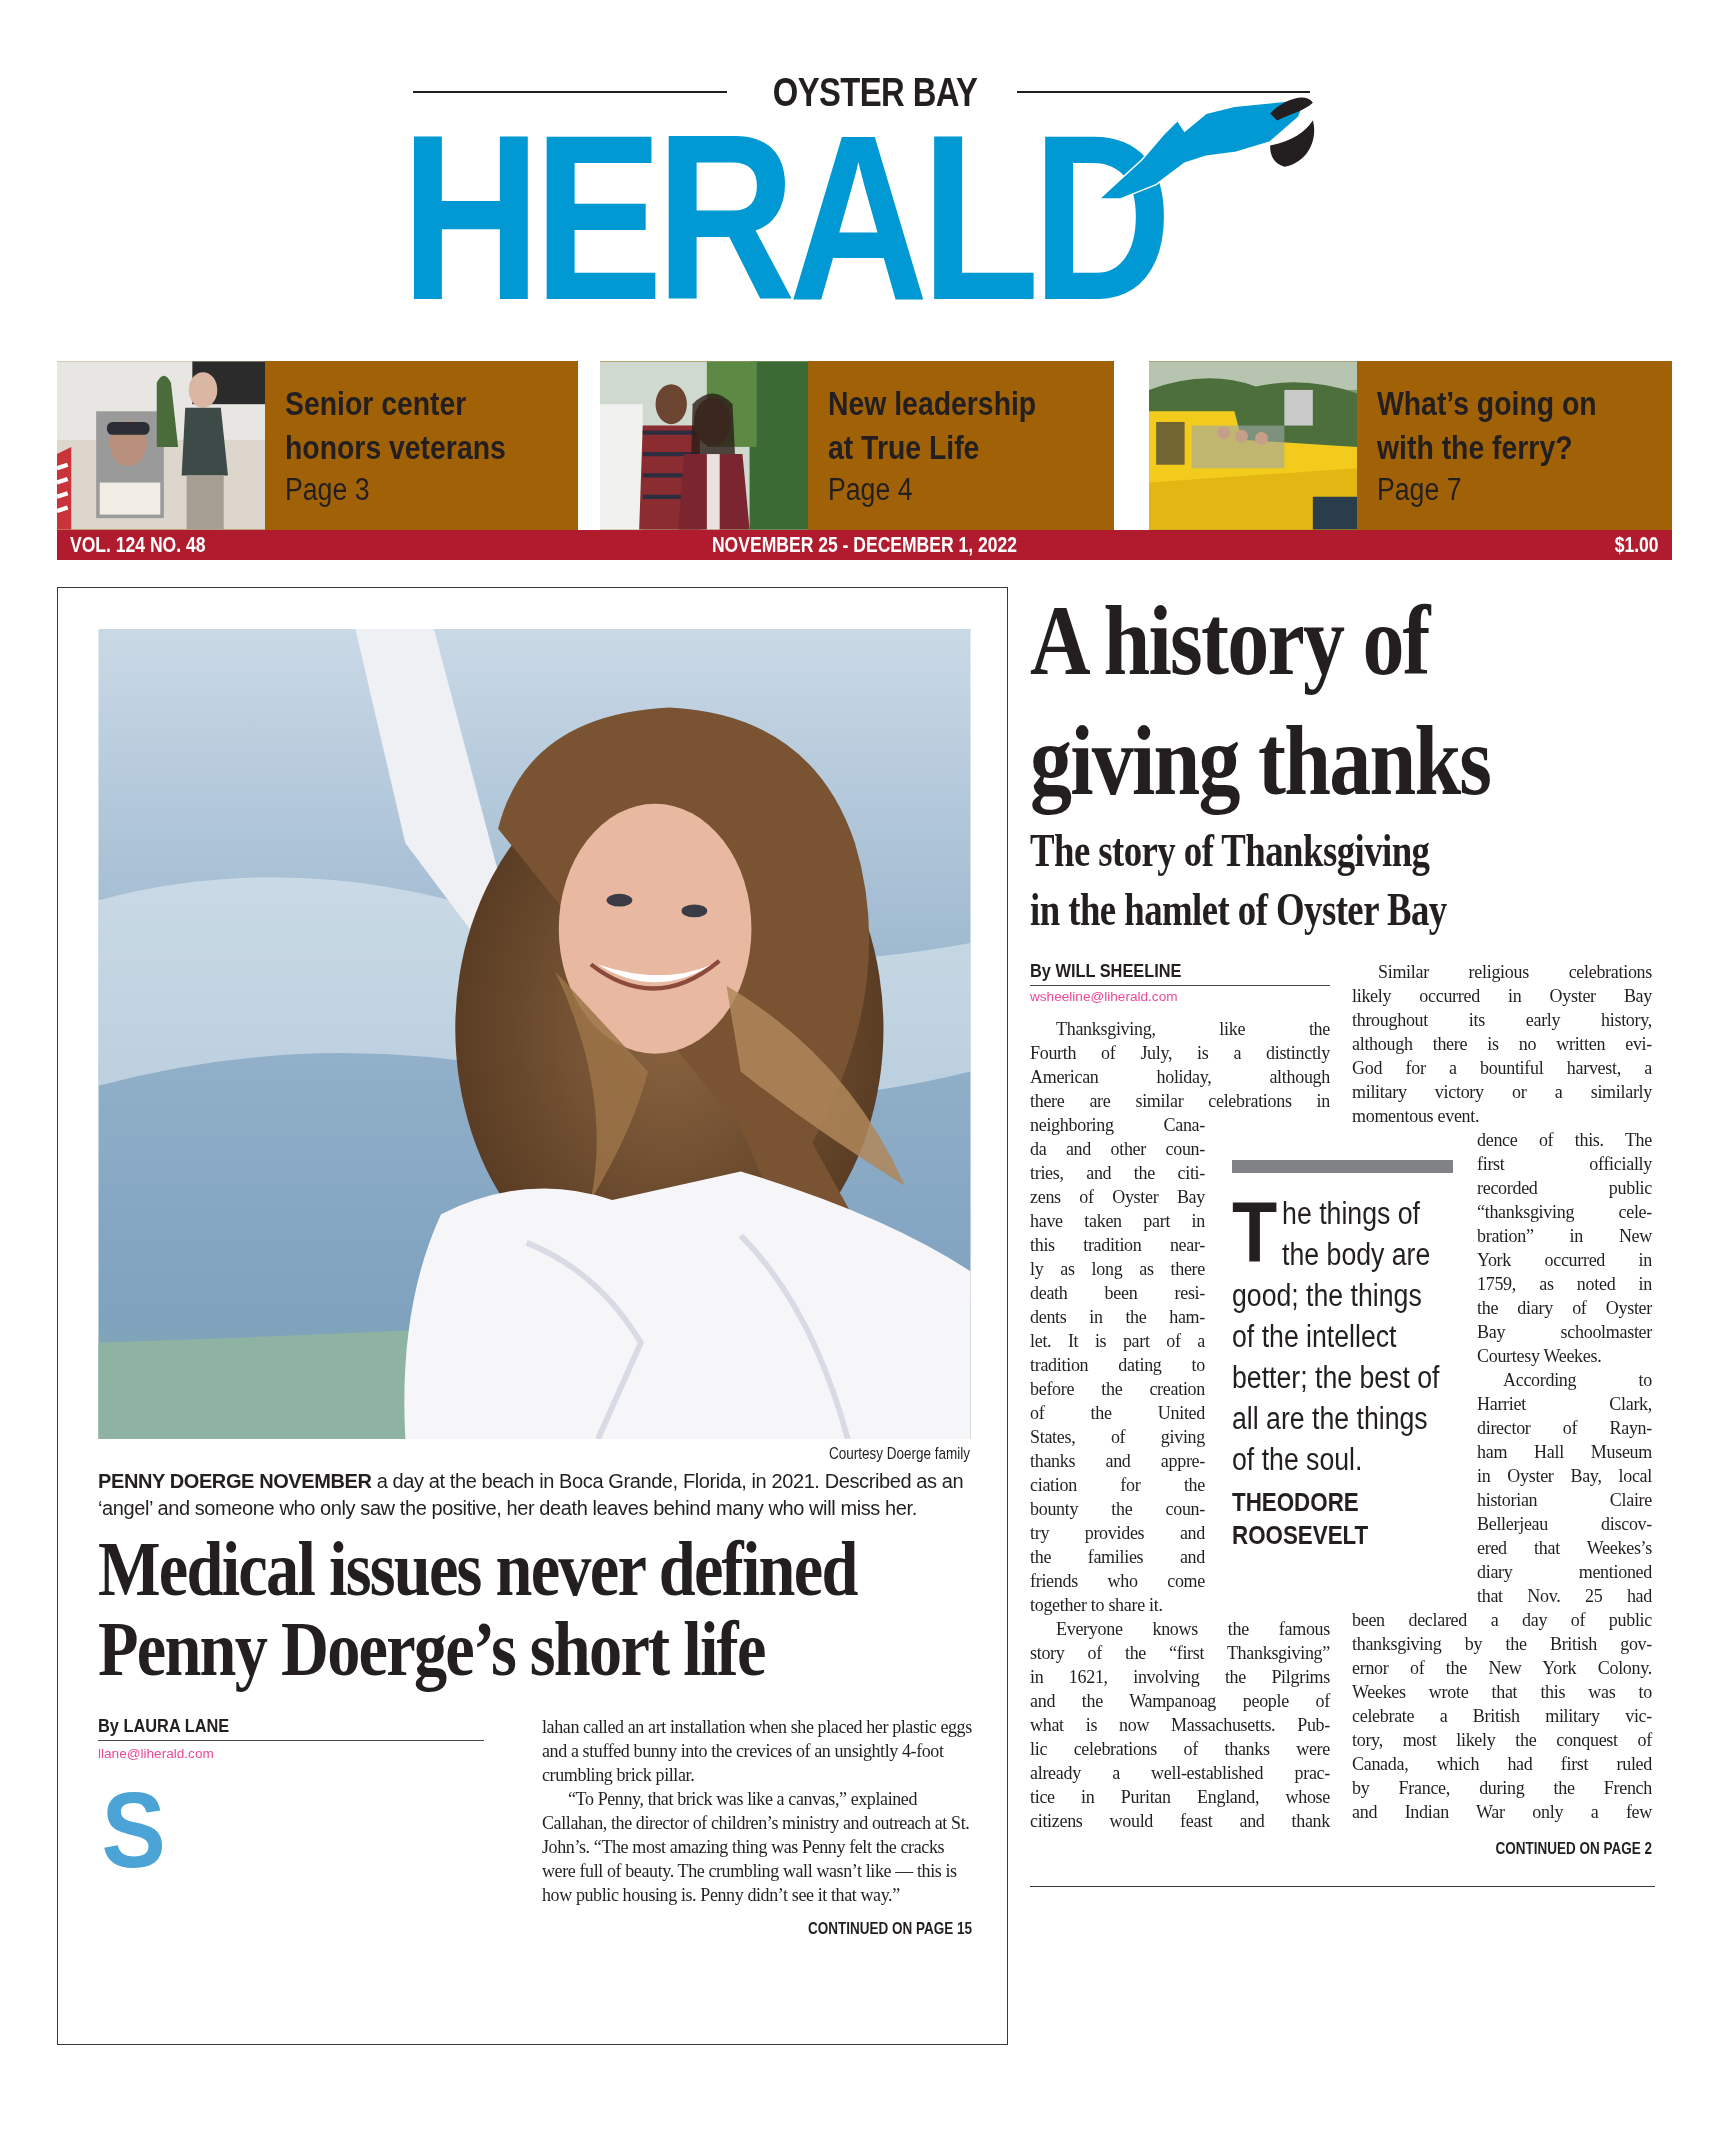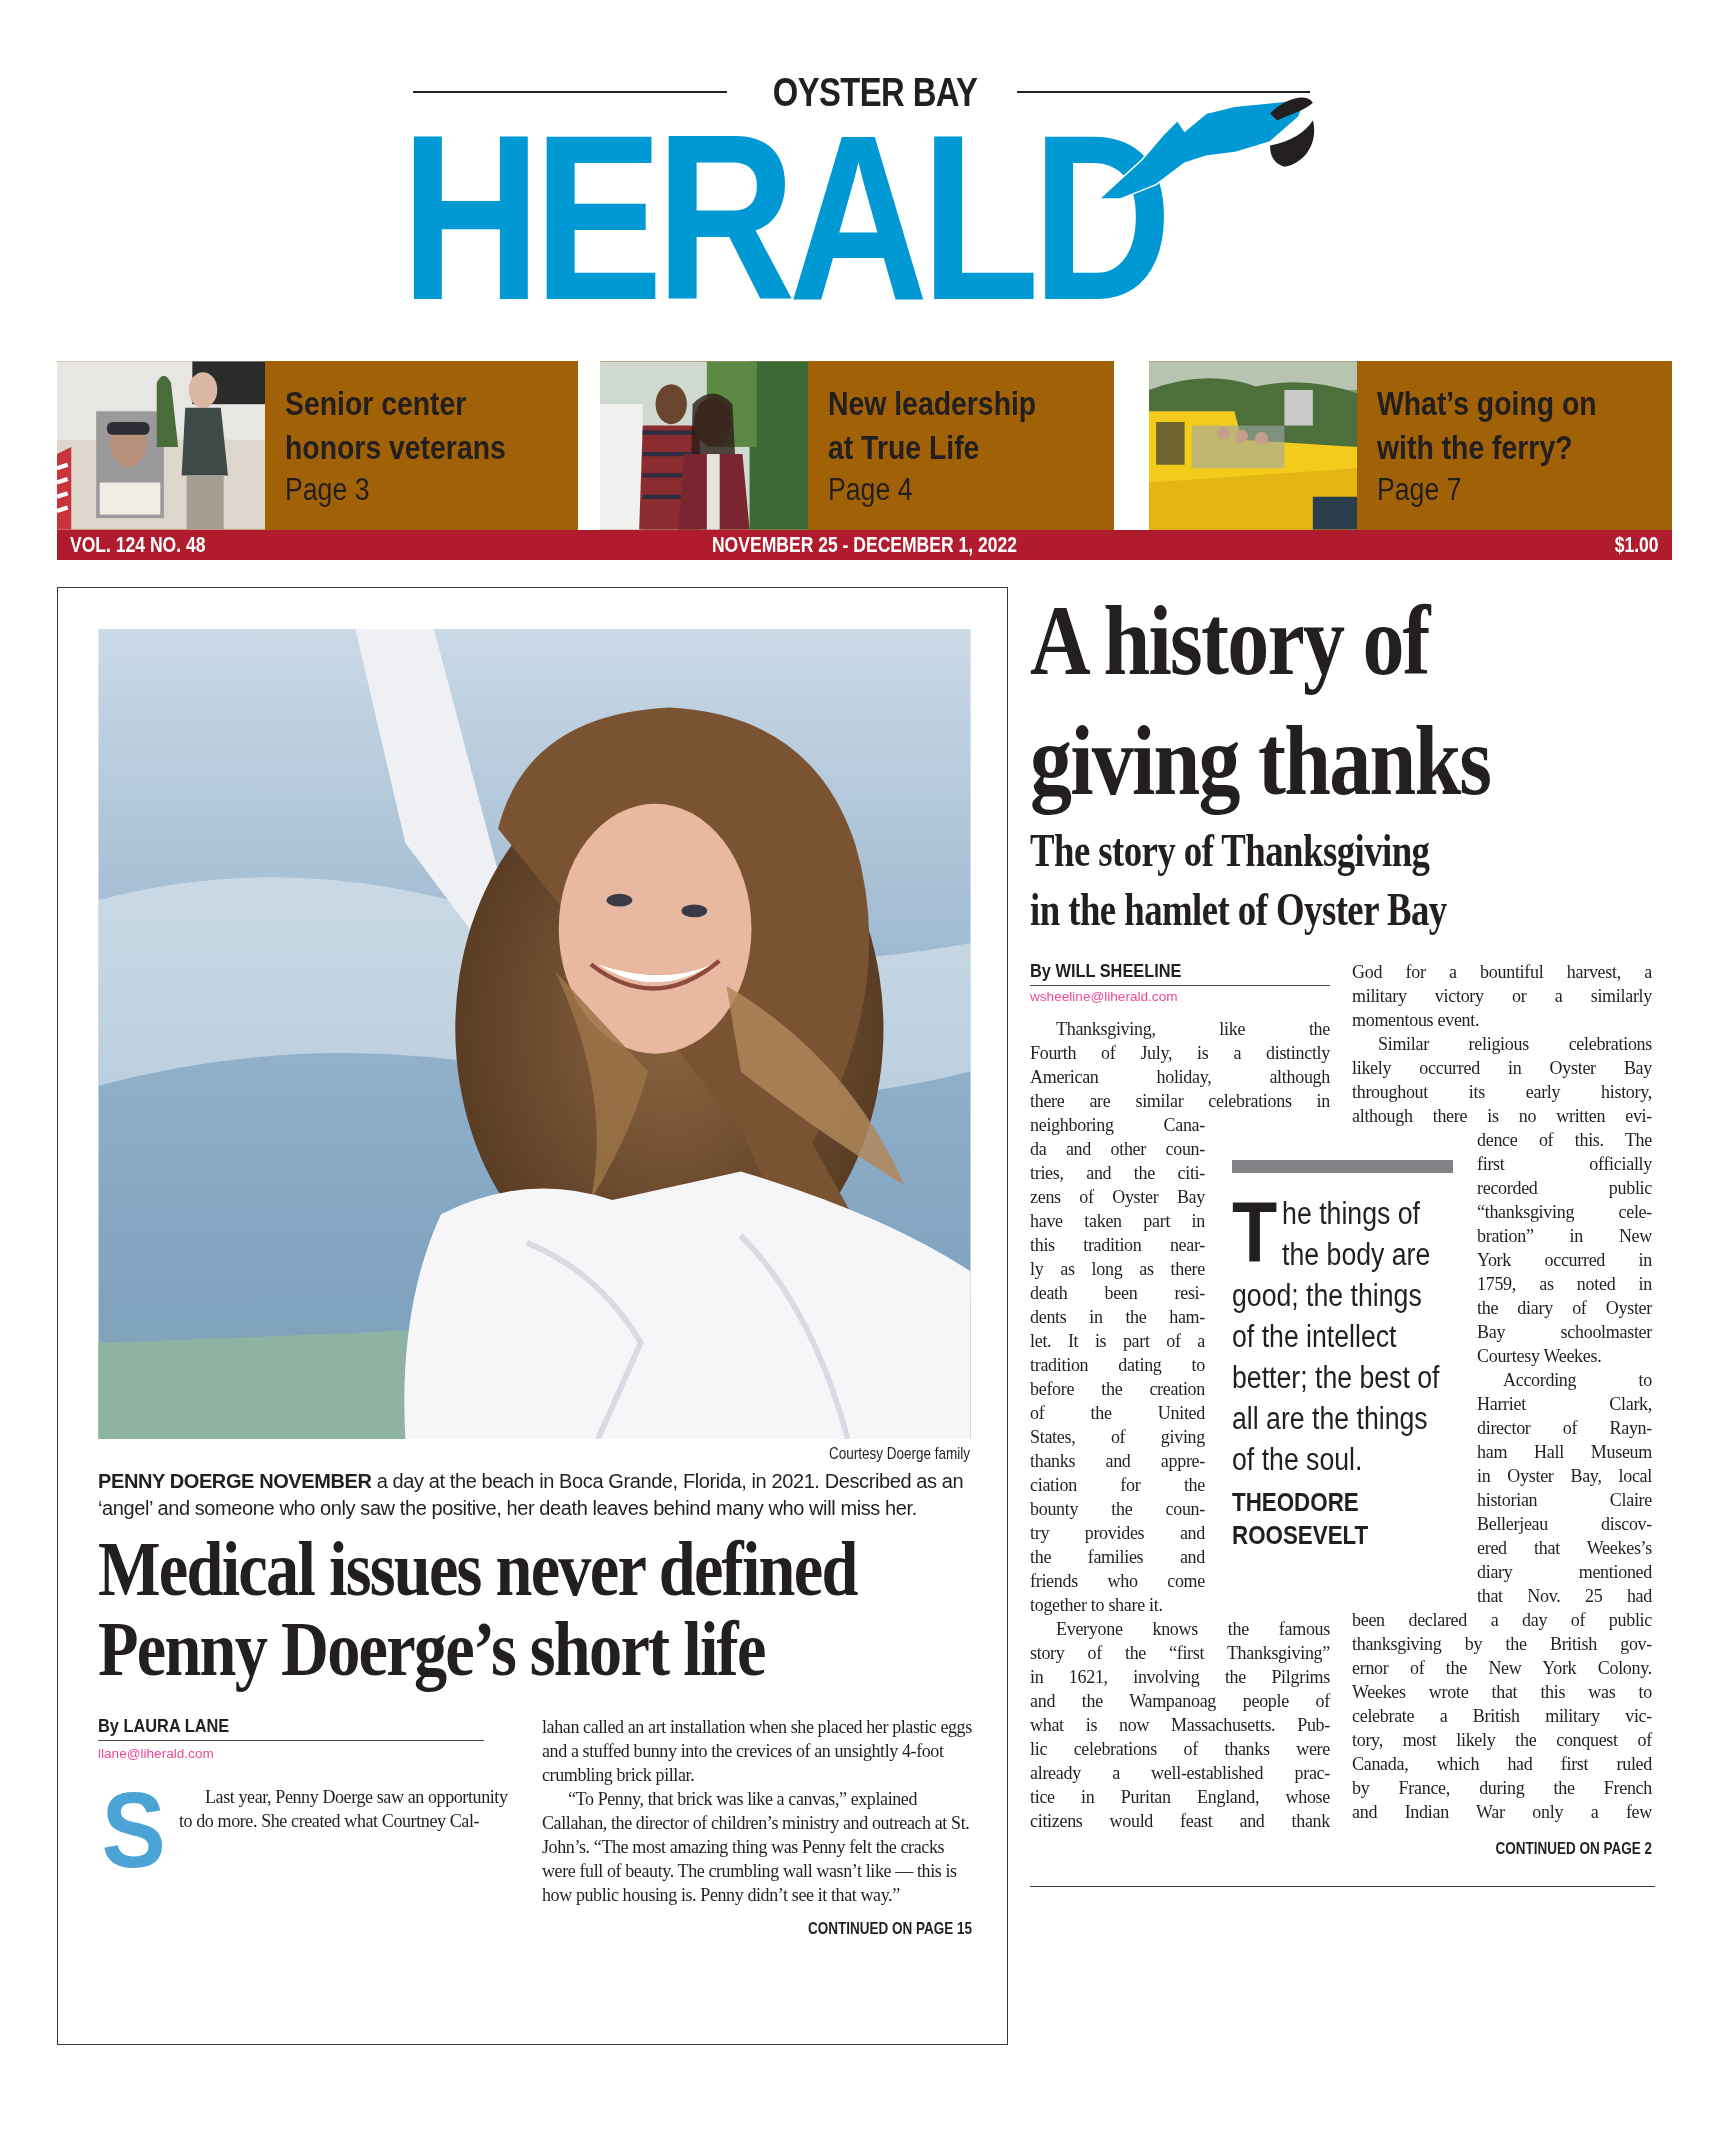--- a/index.html
+++ b/index.html
@@ -219,21 +219,20 @@
     <div>Medical issues never defined</div>
     <div>Penny Doerge’s short life</div>
   </h1>
 
   <div class="left-col1">
     <div class="byline">By LAURA LANE</div>
     <div class="byline-rule" style="width:386px;margin-top:2.9px;"></div>
     <div class="email" style="margin-top:4.3px;">llane@liherald.com</div>
     <div class="body-text" style="margin-top:24px;width:414px;">
       <span class="dropcap">S</span>
-      <p>Last year, Penny Doerge saw an opportunity to do more. She created what Courtney Cal-</p>
     </div>
   </div>
 
   <div class="left-col2">
     <div class="body-text" style="margin-top:0;">
       <p class="noindent">lahan called an art installation when she placed her plastic eggs and a stuffed bunny into the crevices of an unsightly 4-foot crumbling brick pillar.</p>
       <p>“To Penny, that brick was like a canvas,” explained Callahan, the director of children’s ministry and outreach at St. John’s. “The most amazing thing was Penny felt the cracks were full of beauty. The crumbling wall wasn’t like — this is how public housing is. Penny didn’t see it that way.”</p>
     </div>
     <div class="continued" style="margin-top:13px;">CONTINUED ON PAGE 15</div>
   </div>
@@ -292,30 +291,30 @@
           <span class="line">lic celebrations of thanks were</span>
           <span class="line">already a well-established prac-</span>
           <span class="line">tice in Puritan England, whose</span>
           <span class="line">citizens would feast and thank</span>
         </div>
     </div>
   </div>
 
   <div class="r-col2">
     <div class="rbody">
-      <div id="r-c2-wa" style="width:300px;">
-          <span class="line">God for a bountiful harvest, a</span>
-          <span class="line">military victory or a similarly</span>
-          <span class="line last">momentous event.</span>
-        </div>
       <div id="r-c2-wb" style="width:300px;">
           <span class="line" style="padding-left: 26px;">Similar religious celebrations</span>
           <span class="line">likely occurred in Oyster Bay</span>
           <span class="line">throughout its early history,</span>
           <span class="line">although there is no written evi-</span>
+        </div>
+      <div id="r-c2-wa" style="width:300px;">
+          <span class="line">God for a bountiful harvest, a</span>
+          <span class="line">military victory or a similarly</span>
+          <span class="line last">momentous event.</span>
         </div>
       <div id="r-c2-n" style="width:175px;margin-left:125px;">
           <span class="line">dence of this. The</span>
           <span class="line">first officially</span>
           <span class="line">recorded public</span>
           <span class="line">“thanksgiving cele-</span>
           <span class="line">bration” in New</span>
           <span class="line">York occurred in</span>
           <span class="line">1759, as noted in</span>
           <span class="line">the diary of Oyster</span>

